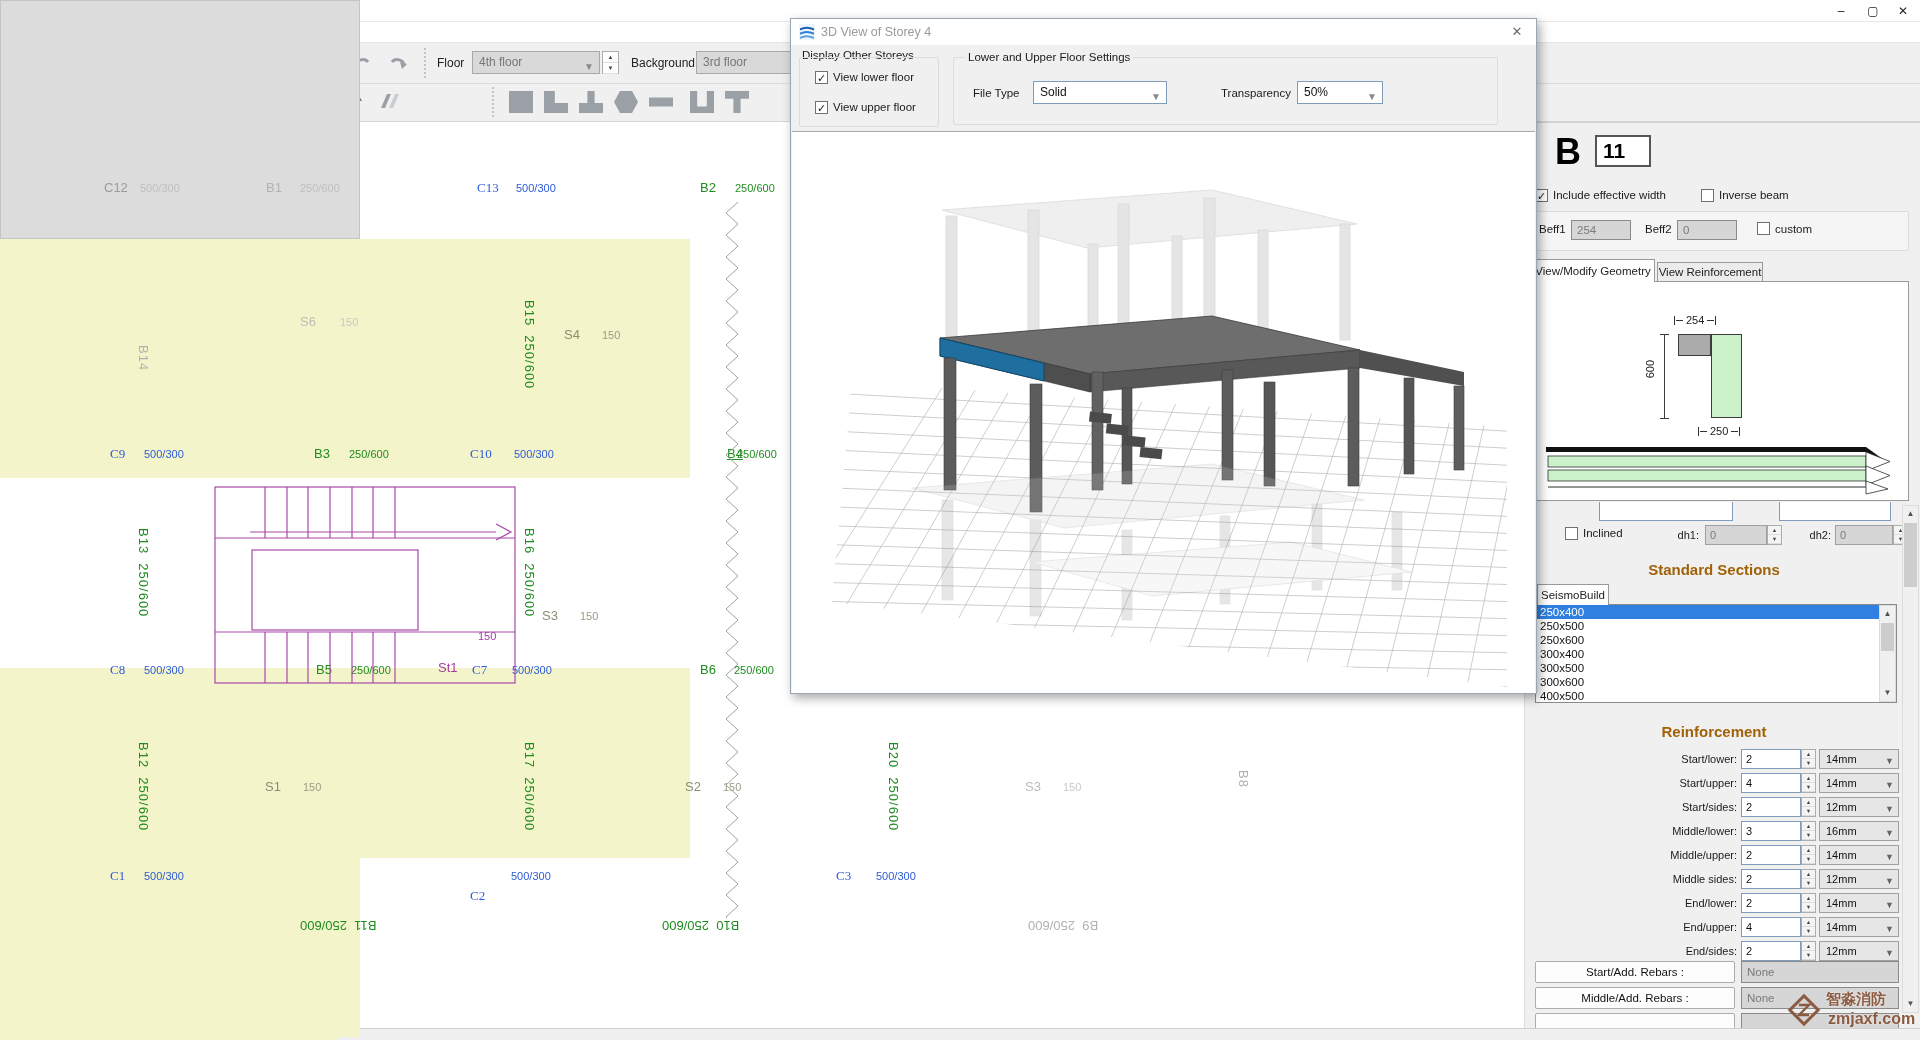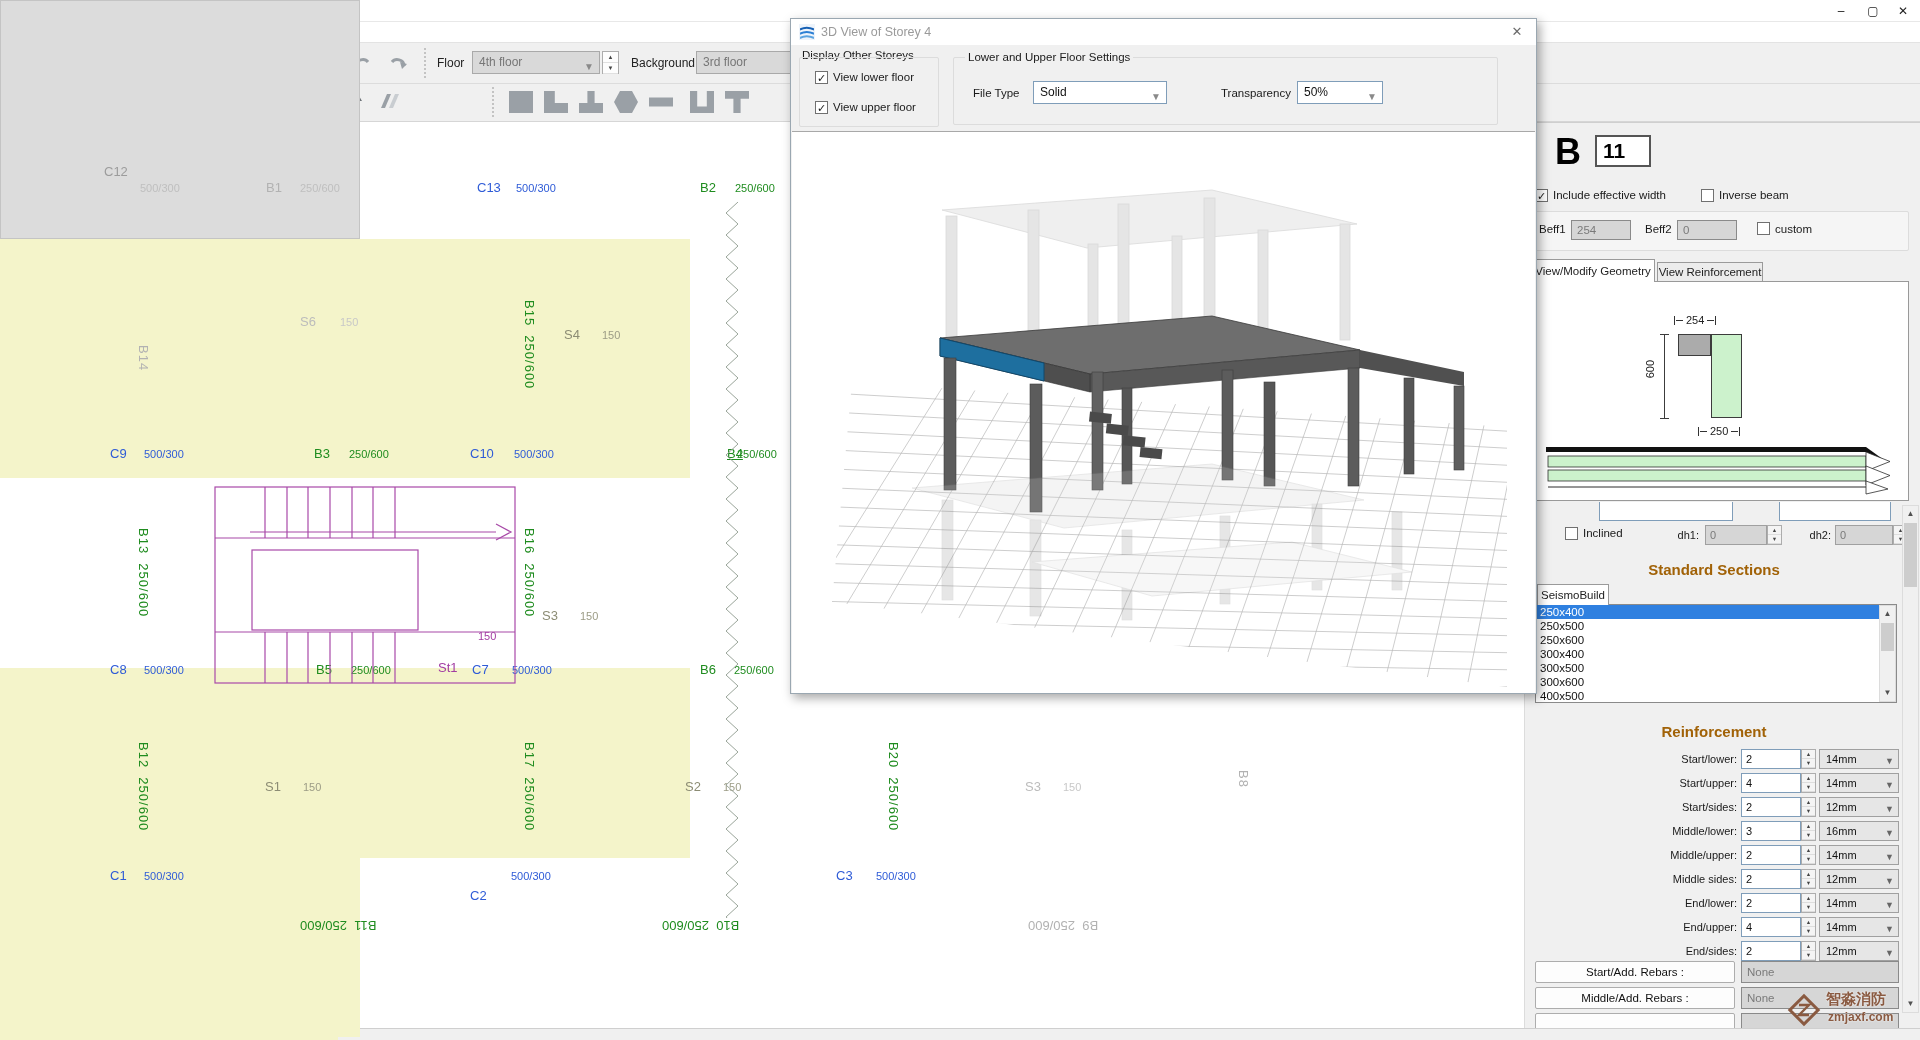--- a/index.html
+++ b/index.html
@@ -24,21 +24,21 @@
   .combo.en{background:#fff;border-color:#7f9db9;color:#111;}
   .spinner{position:absolute;width:17px;height:23px;border:1px solid #adadad;background:#fdfdfd;}
   .spinner i{display:block;height:11px;text-align:center;font-size:6px;color:#444;font-style:normal;line-height:11px;border-bottom:1px solid #e0e0e0;}
   
   #rail{position:absolute;left:0;top:122px;width:55px;height:906px;background:#f0f0f0;border-right:1px solid #d9d9d9;}
   .zbtn{position:absolute;left:8px;width:38px;height:34px;display:flex;align-items:center;justify-content:center;border:1px solid transparent;border-radius:2px;}
   
   #canvas{position:absolute;left:55px;top:122px;width:1469px;height:906px;background:#fff;}
   
   .lbl{position:absolute;white-space:pre;font-size:13px;}
-  .cb{color:#2e5bd7;} .db{color:#2e5bd7;font-size:11px;}
+  .cb{color:#2e5bd7;font-family:Liberation Serif, serif;} .db{color:#2e5bd7;font-size:11px;}
   .bg{color:#1f8c1f;} .dgn{color:#1f8c1f;font-size:11px;}
   .cg{color:#9c9c9c;} .dgr{color:#bfbfbf;font-size:11px;}
   .bgg{color:#b2b2b2;} 
   .sd{color:#8c8c74;} .sdd{color:#9c9c86;font-size:11px;}
   .sg{color:#bcbcbc;} .sgd{color:#c8c8c8;font-size:11px;}
   .st{color:#a23ca2;} .std{color:#a23ca2;font-size:11px;}
   .lblv{writing-mode:vertical-rl;font-size:13px;letter-spacing:1px;}
   .lblu{transform:rotate(180deg);font-size:13px;}
   .slab-yellow{background:#f4f4ca;}
   .slab-gray{background:#dcdcdc;border:1px solid #c4c4c4;}
@@ -77,21 +77,21 @@
   .sitem.sel{background:#2f80e0;color:#fff;}
   .sbar{position:absolute;background:#f0f0f0;border:1px solid #dcdcdc;}
   .sbar .ar{position:absolute;left:0;width:100%;height:16px;background:#f0f0f0;color:#505050;font-size:8px;text-align:center;line-height:16px;}
   .sbar .th{position:absolute;left:1px;background:#cdcdcd;}
   
   #status{position:absolute;left:0;top:1028px;width:1920px;height:12px;background:#f0f0f0;border-top:1px solid #cfcfcf;font-size:10.5px;color:#111;}
   #status .cell{position:absolute;top:0;height:12px;border-right:1px solid #c9c9c9;}
   
   #wmark{position:absolute;left:1786px;top:988px;width:134px;height:44px;z-index:60;color:#8a5a41;}
   #wmark .w1{position:absolute;left:40px;top:2px;font-size:15px;font-weight:bold;text-shadow:0 0 2px #fff;}
-  #wmark .w2{position:absolute;left:42px;top:22px;font-size:12px;font-weight:bold;text-shadow:0 0 2px #fff;}
+  #wmark .w2{position:absolute;left:42px;top:22px;font-size:16px;font-weight:bold;text-shadow:0 0 2px #fff;}
   svg{display:block;}
 </style>
 </head>
 <body>
 
 <div id="root">
 
   <div id="titlebar">
     <svg class="abs" style="left:6px;top:4px" width="15" height="15" viewBox="0 0 15 15">
       <rect x="0" y="0" width="15" height="15" fill="#eef4fb"></rect>
@@ -358,21 +358,21 @@
     </div>
 
   <div id="canvas"></div>
   <div id="plan" class="abs" style="left:0;top:0;width:1524px;height:1028px;z-index:5">
       <div class="slab-gray" style="left:158px;top:228px;width:360px;height:239px"></div>
       <div class="slab-yellow" style="left:544px;top:228px;width:690px;height:239px"></div>
       <div class="slab-white" style="left:158px;top:493px;width:360px;height:190px"></div>
       <div class="slab-yellow" style="left:544px;top:493px;width:690px;height:190px"></div>
       <div class="slab-yellow" style="left:158px;top:710px;width:360px;height:179px"></div>
       <div class="slab-yellow" style="left:544px;top:710px;width:338px;height:179px"></div>
-      <div class="lbl cg" style="left: 104px; top: 164px;">C12</div>
+      <div class="lbl cg" style="left: 104px; top: 180px;">C12</div>
       <div class="lbl dgr" style="left: 140px; top: 182px;">500/300</div>
       <div class="lbl bgg" style="left: 266px; top: 180px;">B1</div>
       <div class="lbl dgr" style="left: 300px; top: 182px;">250/600</div>
       <div class="lbl cb" style="left: 477px; top: 180px;">C13</div>
       <div class="lbl db" style="left: 516px; top: 182px;">500/300</div>
       <div class="lbl bg" style="left: 700px; top: 180px;">B2</div>
       <div class="lbl dgn" style="left: 735px; top: 182px;">250/600</div>
       <div class="lbl cb" style="left: 110px; top: 446px;">C9</div>
       <div class="lbl db" style="left: 144px; top: 448px;">500/300</div>
       <div class="lbl bg" style="left: 314px; top: 446px;">B3</div>

